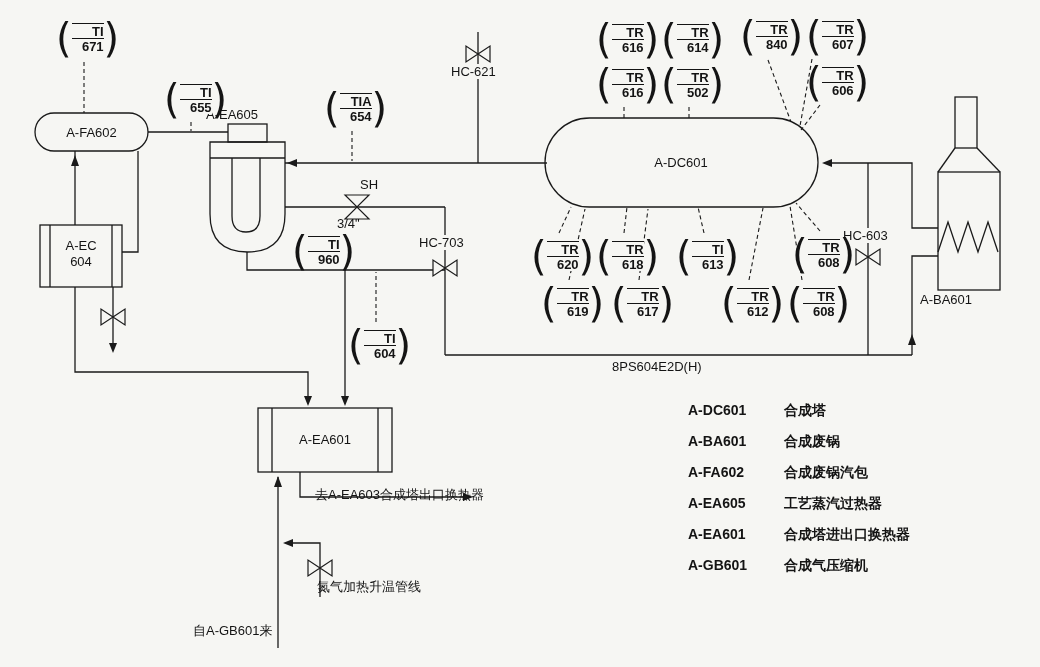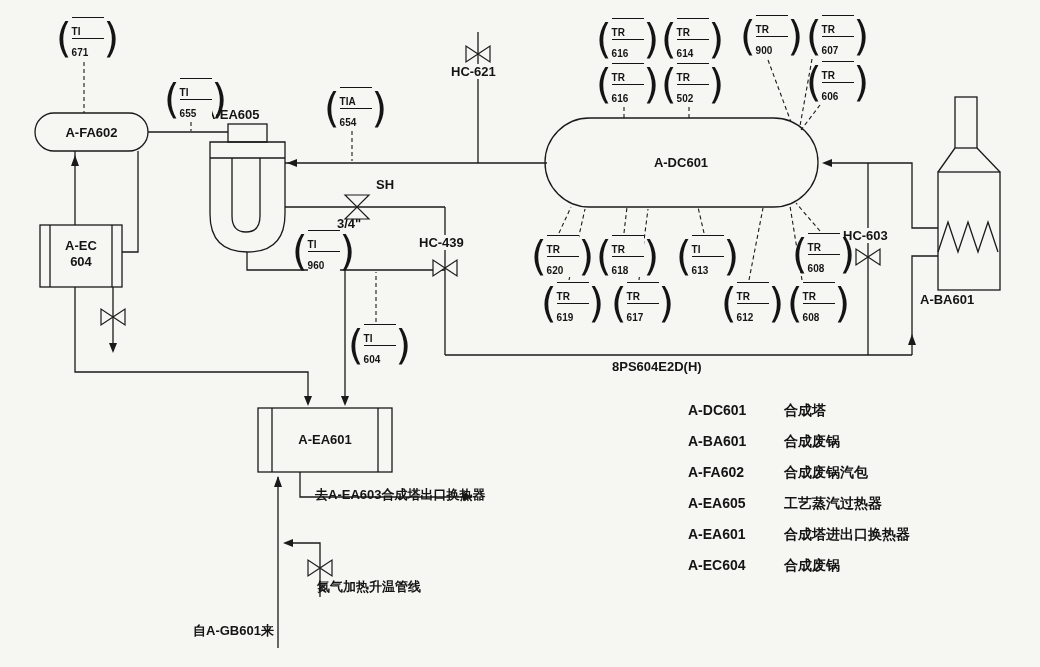--- a/index.html
+++ b/index.html
@@ -7,27 +7,27 @@
   #stage {
     position:relative; width:1040px; height:667px; background:#f6f6f3;
     font-family:"Liberation Sans", sans-serif; color:#141414; overflow:hidden;
   }
   svg { position:absolute; left:0; top:0; }
   .pipe, .shape { stroke:#1a1a1a; stroke-width:1.3; fill:none; }
   .leader { stroke:#1a1a1a; stroke-width:1.1; fill:none; stroke-dasharray:4 3; }
   .valve { stroke:#1a1a1a; stroke-width:1.2; fill:#f6f6f3; }
   .arrow { fill:#1a1a1a; stroke:none; }
   .txt { position:absolute; font-size:13px; white-space:nowrap; color:#141414; }
-  .bold { font-weight:700; }
+  .bold { font-weight:400; }
   .center { text-align:center; }
   .mask { background:#f6f6f3; padding:0 2px; }
   .inst { position:absolute; display:flex; align-items:center; height:46px; }
   .par { font-family:"DejaVu Sans", sans-serif; font-size:40px; line-height:44px; font-weight:400; color:#141414; }
   .stk { display:flex; flex-direction:column; width:32px; background:#f6f6f3; }
-  .itag, .inum { border-top:1.2px solid #141414; font-size:10px; font-weight:700; line-height:12px; text-align:left; padding-top:8px; color:#141414; }
+  .itag, .inum { border-top:1.2px solid #141414; font-size:13px; font-weight:700; line-height:12px; text-align:right; padding-top:2px; color:#141414; }
   .legend { position:absolute; left:688px; top:402px; display:flex; flex-direction:column; gap:13px; }
   .legend-row { display:flex; font-size:14px; font-weight:700; }
   .lg-code { width:96px; }
 </style>
 </head>
 <body>
 
 <div id="stage">
 
   <svg width="1040" height="667">
@@ -144,24 +144,24 @@
 
   <div class="txt bold center" style="left:40px;top:125px;width:103px">A-FA602</div>
   <div class="txt bold" style="left:206px;top:107px">A-EA605</div>
   <div class="txt bold center" style="left:621px;top:155px;width:120px">A-DC601</div>
   <div class="txt bold" style="left:920px;top:292px">A-BA601</div>
   <div class="txt bold center" style="left:46px;top:238px;width:70px">A-EC</div>
   <div class="txt bold center" style="left:46px;top:254px;width:70px">604</div>
   <div class="txt bold center" style="left:260px;top:432px;width:130px">A-EA601</div>
 
   <div class="txt bold mask" style="left:449px;top:64px">HC-621</div>
-  <div class="txt bold mask" style="left:417px;top:235px">HC-439</div>
+  <div class="txt bold mask" style="left:417px;top:235px">HC-703</div>
   <div class="txt bold mask" style="left:841px;top:228px">HC-603</div>
 
-  <div class="txt bold" style="left:376px;top:177px">SH</div>
+  <div class="txt bold" style="left:360px;top:177px">SH</div>
   <div class="txt bold" style="left:337px;top:216px">3/4"</div>
   <div class="txt bold" style="left:612px;top:359px">8PS604E2D(H)</div>
   <div class="txt bold" style="left:315px;top:486px">去A-EA603合成塔出口换热器</div>
   <div class="txt bold" style="left:317px;top:578px">氮气加热升温管线</div>
   <div class="txt bold" style="left:193px;top:622px">自A-GB601来</div>
 
   <div id="instrument-layer">
       <div class="inst" style="left: 56px; top: 15px;">
         <span class="par">(</span>
         <span class="stk">
@@ -215,21 +215,21 @@
         <span class="stk">
           <span class="itag">TR</span>
           <span class="inum">614</span>
         </span>
         <span class="par">)</span>
       </div>
       <div class="inst" style="left: 740px; top: 13px;">
         <span class="par">(</span>
         <span class="stk">
           <span class="itag">TR</span>
-          <span class="inum">900</span>
+          <span class="inum">840</span>
         </span>
         <span class="par">)</span>
       </div>
       <div class="inst" style="left: 806px; top: 13px;">
         <span class="par">(</span>
         <span class="stk">
           <span class="itag">TR</span>
           <span class="inum">607</span>
         </span>
         <span class="par">)</span>
@@ -339,18 +339,18 @@
       </div>
       <div class="legend-row">
         <span class="lg-code">A-EA605</span>
         <span class="lg-name">工艺蒸汽过热器</span>
       </div>
       <div class="legend-row">
         <span class="lg-code">A-EA601</span>
         <span class="lg-name">合成塔进出口换热器</span>
       </div>
       <div class="legend-row">
-        <span class="lg-code">A-EC604</span>
-        <span class="lg-name">合成废锅</span>
+        <span class="lg-code">A-GB601</span>
+        <span class="lg-name">合成气压缩机</span>
       </div>
     </div>
 
 </div>
 
 </body></html>

